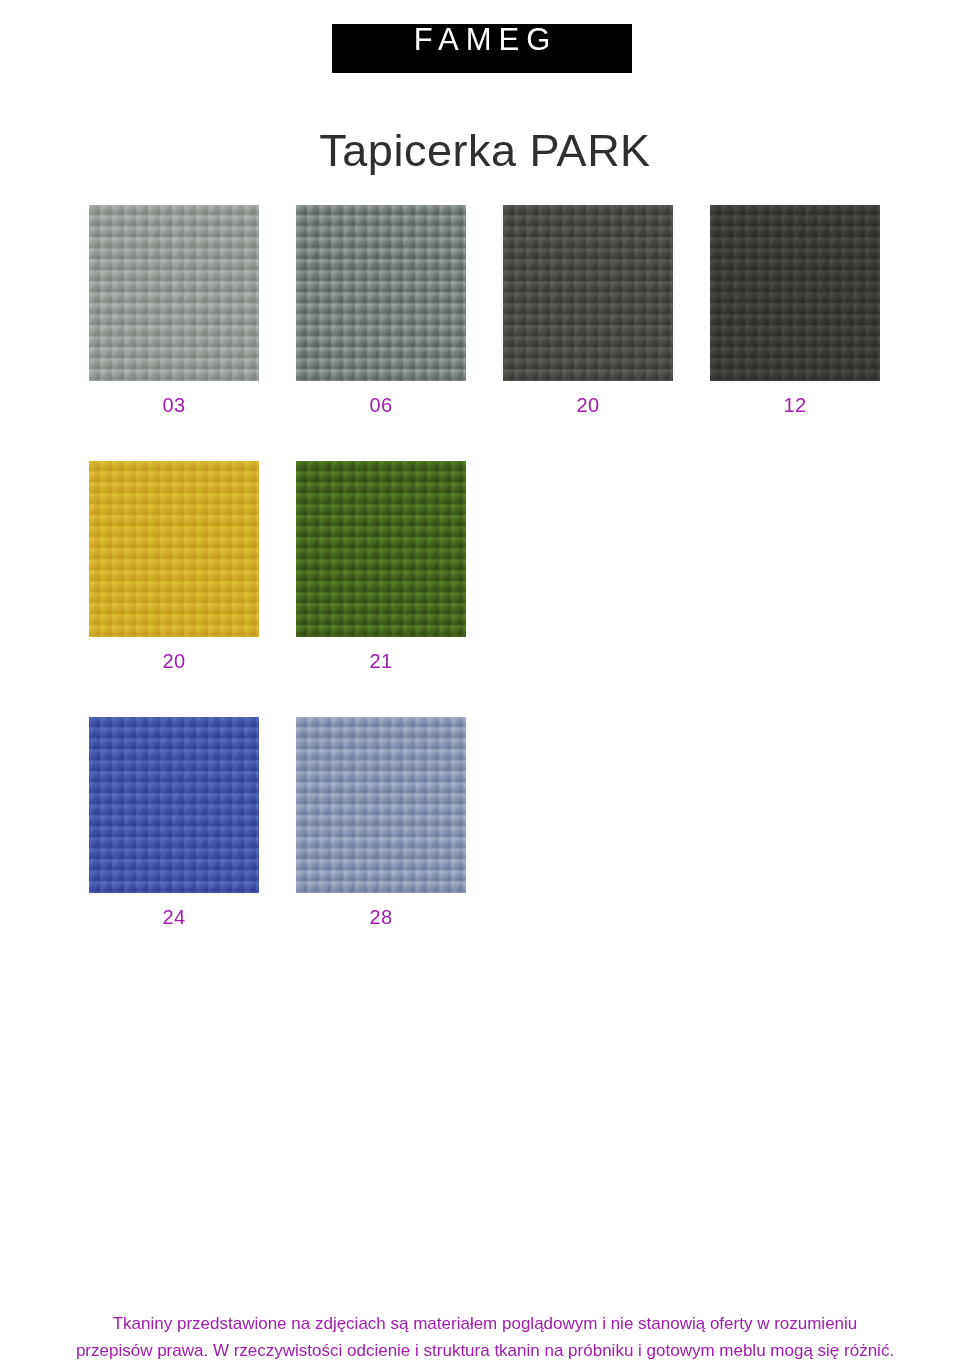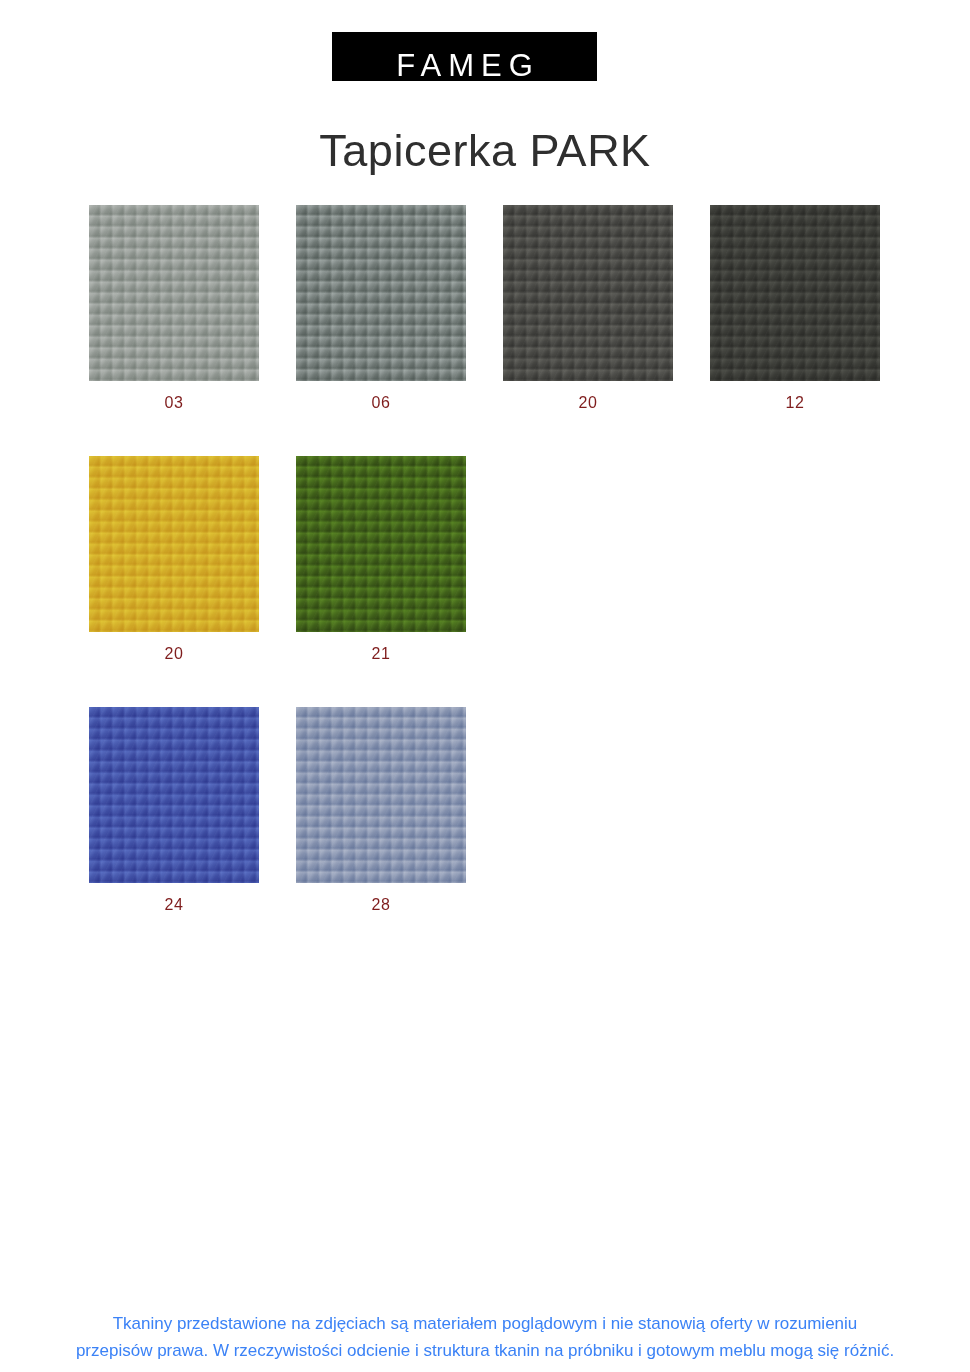--- a/index.html
+++ b/index.html
@@ -12,24 +12,24 @@
     width: 970px; height: 1372px;
     position: relative;
     font-family: "Liberation Sans", "DejaVu Sans", sans-serif;
     color: #3a3a3a;
     overflow: hidden;
   }
 
   
   .logo-wrap {
     position: absolute;
-    left: 332px; top: 32px;
-    width: 265px; height: 49px;
+    left: 332px; top: 24px;
+    width: 300px; height: 49px;
     background: #000000;
-    display: flex; align-items: flex-end; justify-content: center;
+    display: flex; align-items: flex-start; justify-content: center;
   }
   .logo-text {
     color: #ffffff;
     font-family: "Liberation Sans", "DejaVu Sans", sans-serif;
     font-size: 31px;
     font-weight: 400;
     letter-spacing: 7px;
     text-indent: 7px;
     line-height: 1;
     white-space: nowrap;
@@ -111,37 +111,37 @@
         rgba(0,0,0,0.00) 1px,
         rgba(0,0,0,0.00) 21px,
         rgba(0,0,0,0.12) 22px
       );
     mix-blend-mode: soft-light;
     opacity: 0.9;
   }
   .swatch-label {
     margin-top: 13px;
     text-align: center;
-    font-size: 16px;
+    font-size: 20px;
     font-weight: 400;
-    color: #7f1d1d;
+    color: #a21caf;
     letter-spacing: 0.5px;
     font-family: "Liberation Sans", "DejaVu Sans", sans-serif;
   }
 
   
   .footer-note {
     position: absolute;
     left: 0; bottom: 8px;
     width: 970px;
     text-align: center;
     font-size: 17px;
     font-weight: 400;
     line-height: 1.55;
-    color: #3b82f6;
+    color: #a21caf;
     padding: 0 40px;
     font-family: "Liberation Sans", "DejaVu Sans", sans-serif;
   }
 </style>
 </head>
 <body style="background: rgb(255, 255, 255);">
 
 <div class="logo-wrap" style="background: rgb(0, 0, 0);">
   <span class="logo-text" style="color: rgb(255, 255, 255);">FAMEG</span>
 </div>

